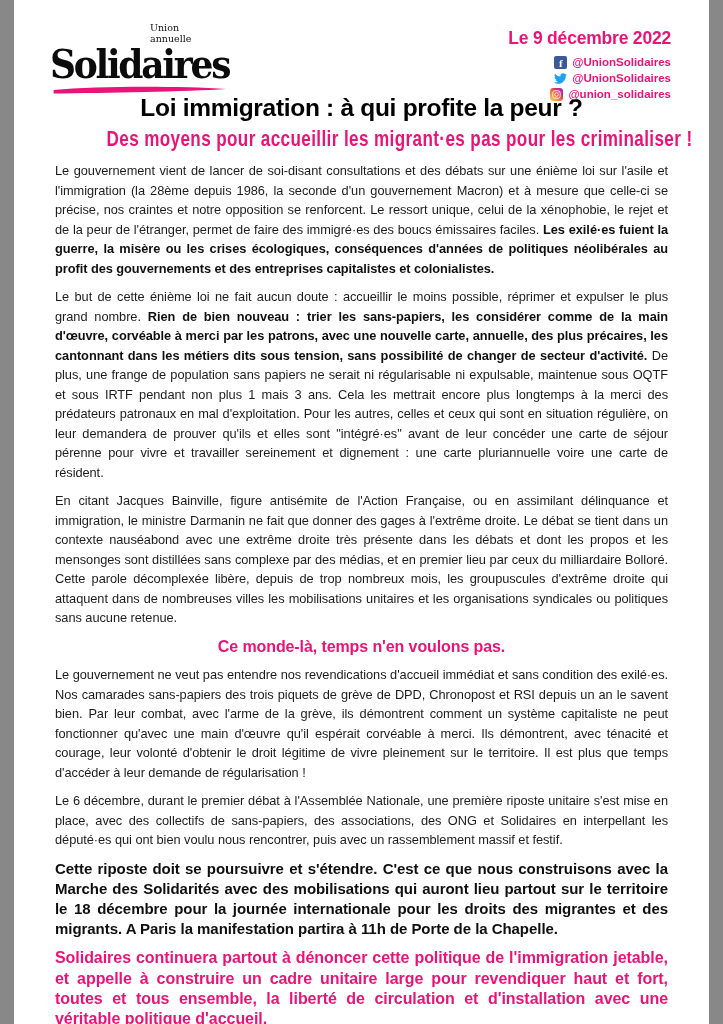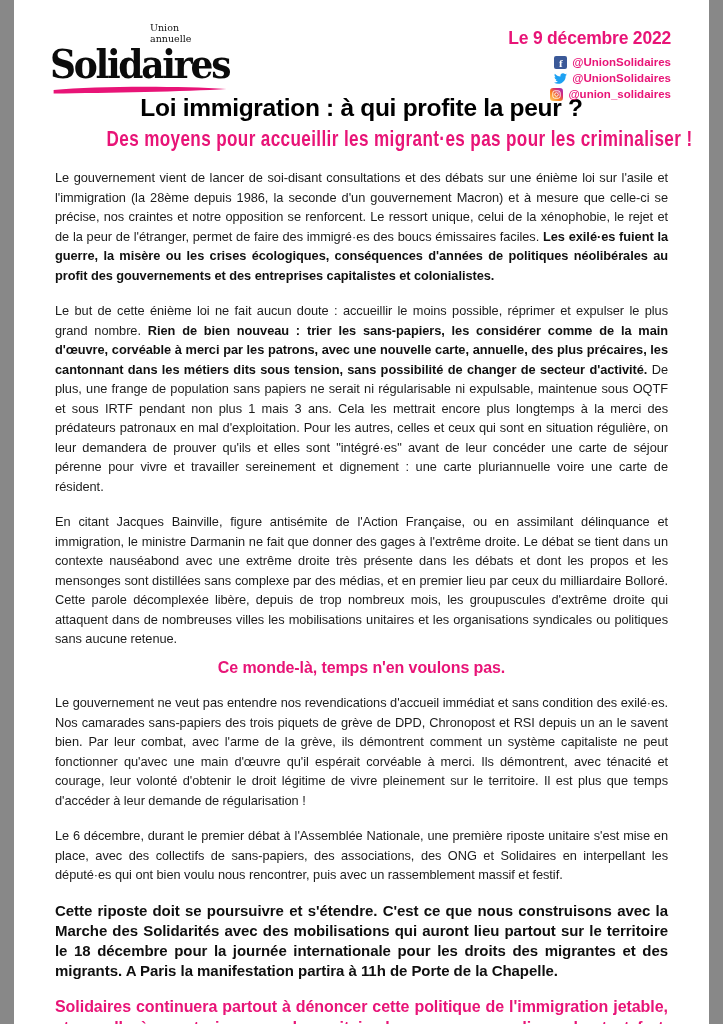--- a/index.html
+++ b/index.html
@@ -43,21 +43,21 @@
   }
   .subheadline{
     margin:2px 0 8px;white-space:nowrap;color:#e81477;
   }
   .subheadline>span{
     display:inline-block;transform:scaleX(0.76);transform-origin:center;
     font-size:22.5px;font-weight:bold;letter-spacing:0.5px;white-space:nowrap;
   }
   
   .body-text{margin:0 41px;text-align:justify;font-size:12.8px;line-height:19.5px;letter-spacing:-0.05px;}
-  .body-text p{margin:16px 0 8px;}
+  .body-text p{margin:9px 0 8px;}
   .body-text strong{color:#101010;}
   .pink-h{
     text-align:center;color:#e81477;font-weight:bold;font-size:16px;
     margin:9px 0 9px;letter-spacing:-0.1px;
   }
   .p-bold{font-weight:bold;font-size:15px;line-height:20.2px;color:#0f0f0f;}
   .p-pink{font-weight:bold;font-size:16px;line-height:20.2px;color:#e81477;}
   .closing{
     text-align:center;color:#e81477;font-weight:bold;font-size:23px;
     letter-spacing:-0.2px;margin-top:22px;padding-left:13px;

